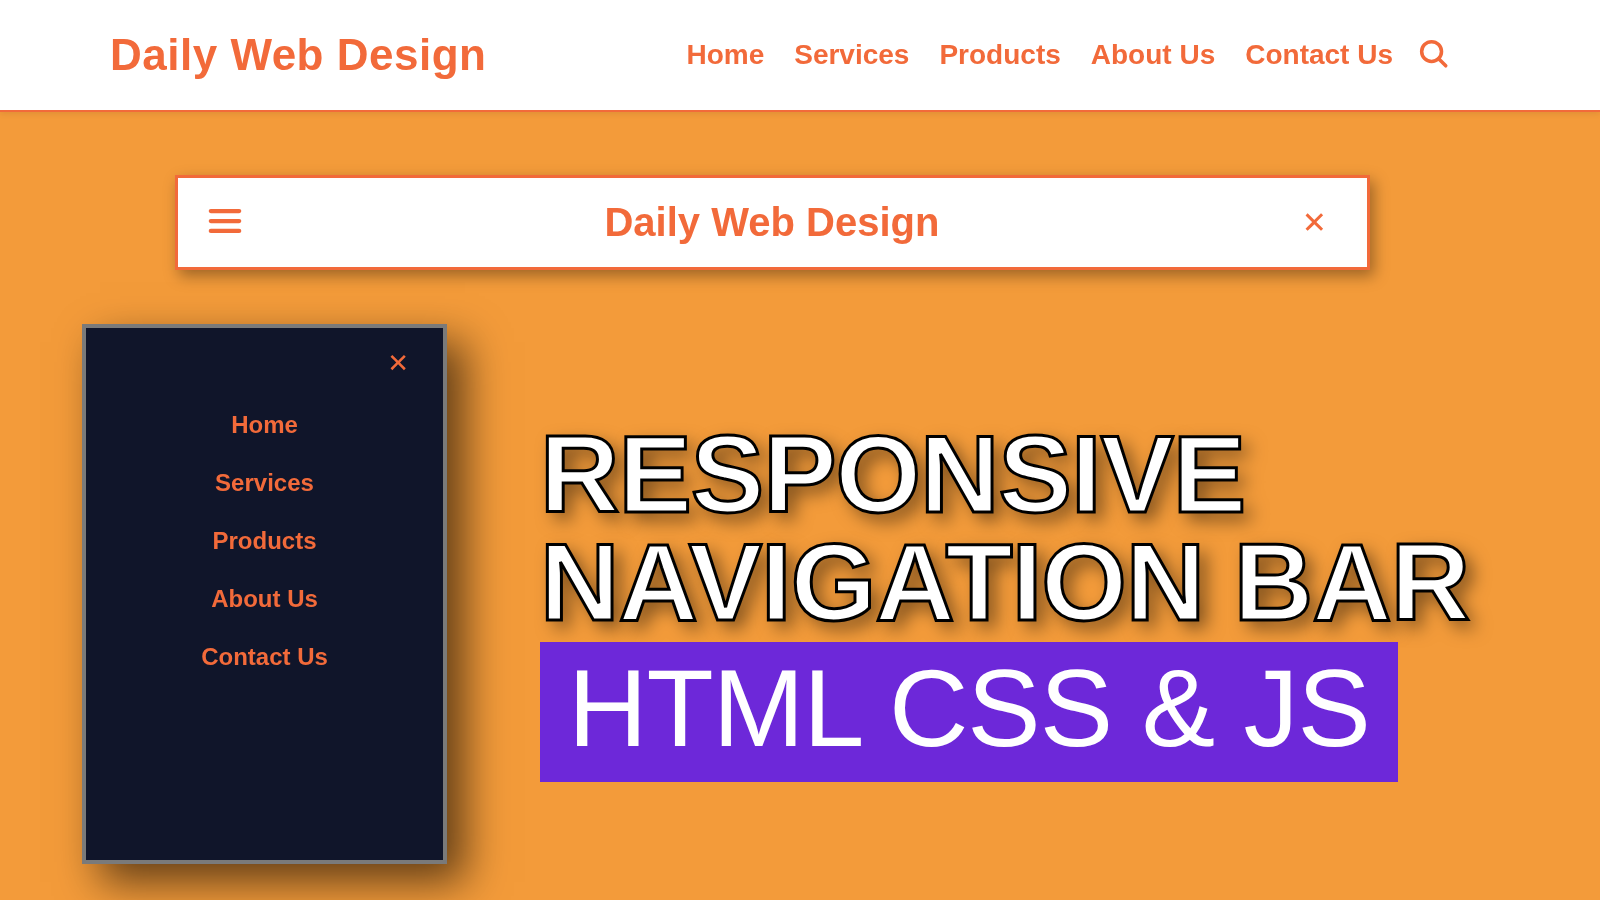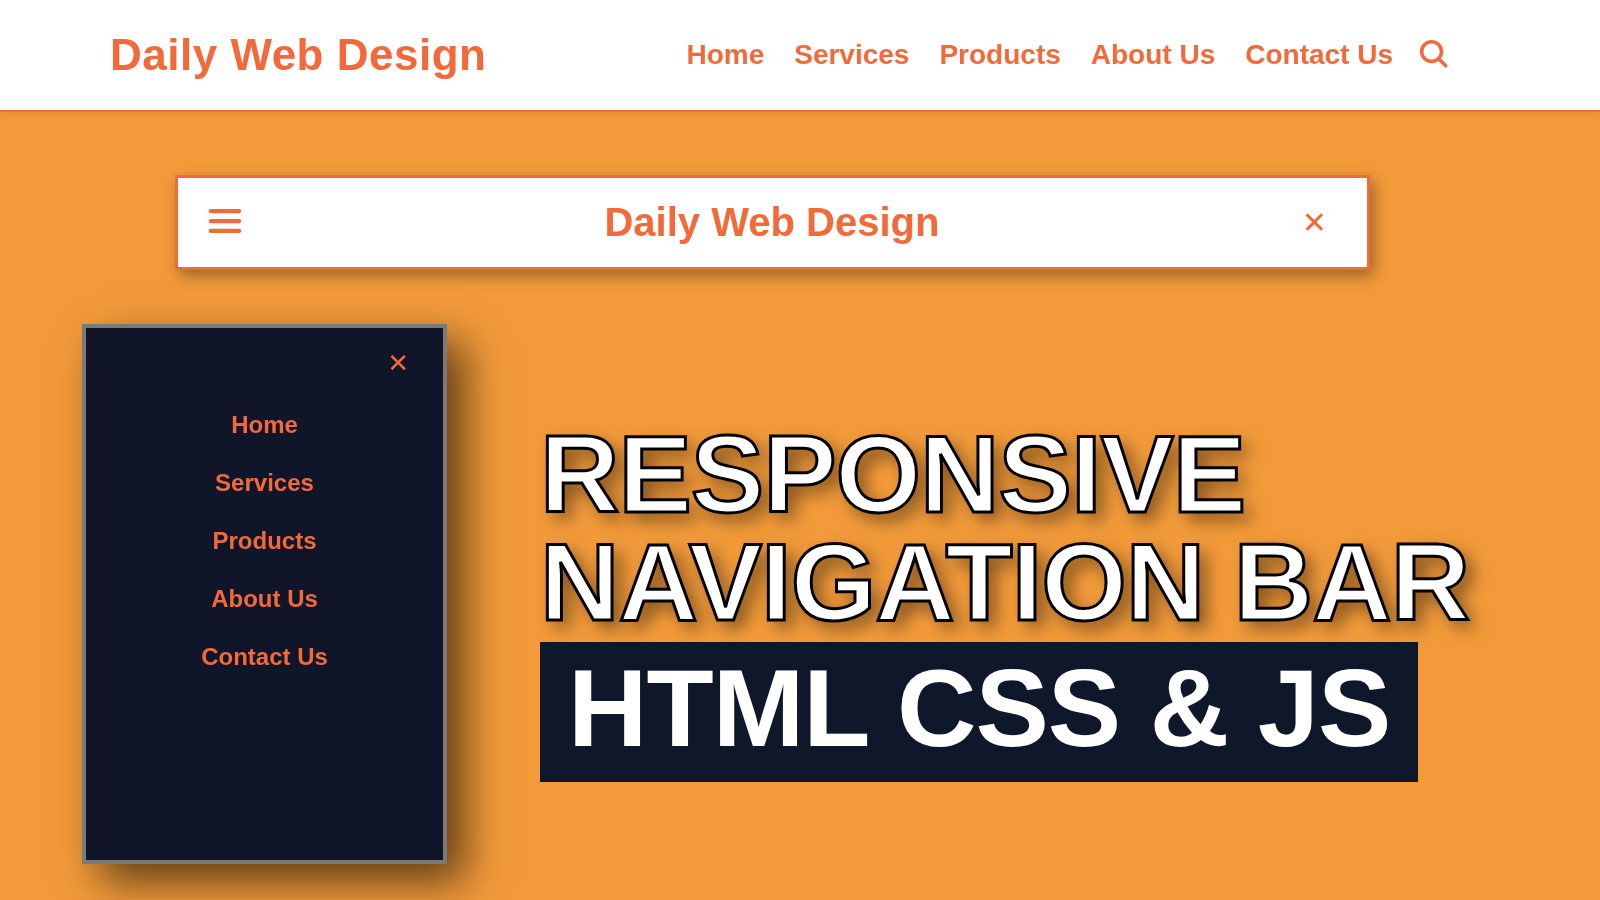--- a/index.html
+++ b/index.html
@@ -126,24 +126,24 @@
     font-weight: 900;
     line-height: 0.98;
     color: #fff;
     letter-spacing: -1px;
     -webkit-text-stroke: 3px #000;
     text-shadow: 8px 8px 18px rgba(0,0,0,0.5);
     white-space: pre;
   }
   .headline .blackbar {
     display: inline-block;
-    background: #0f172a;
+    background: #6d28d9;
     color: #fff;
     font-size: 110px;
-    font-weight: 700;
+    font-weight: 400;
     line-height: 1.2;
     padding: 0 28px 8px 28px;
     margin-top: 6px;
     letter-spacing: -1px;
     text-align: center;
   }
 </style>
 </head>
 <body>
 

